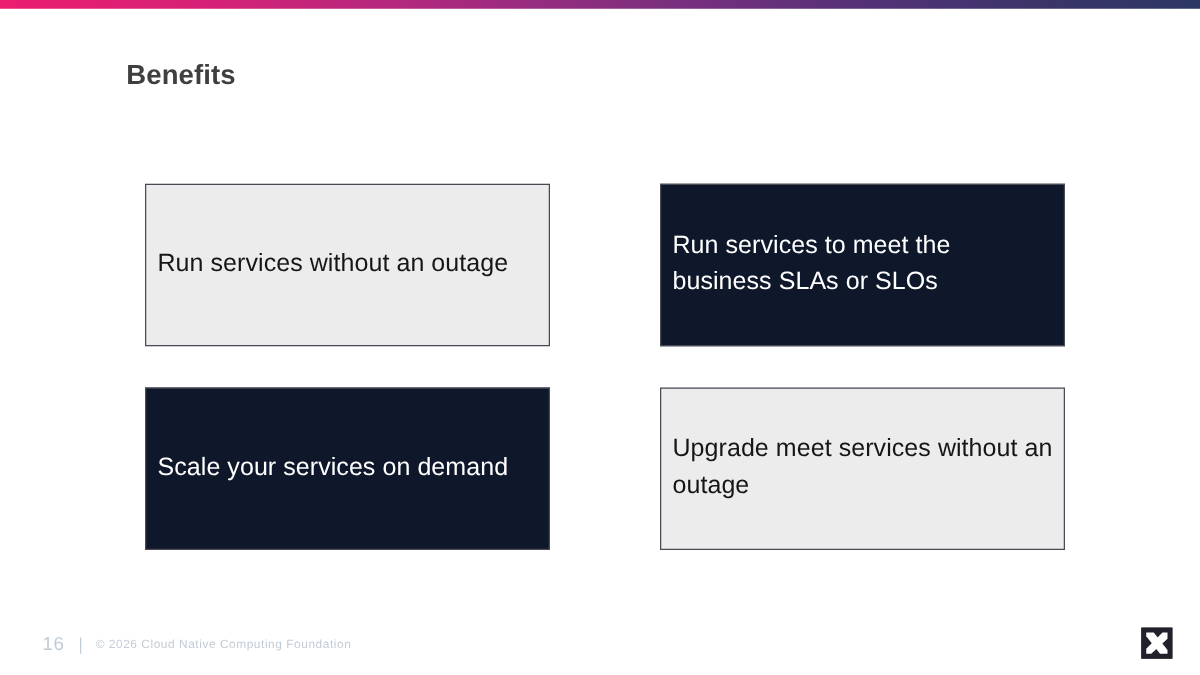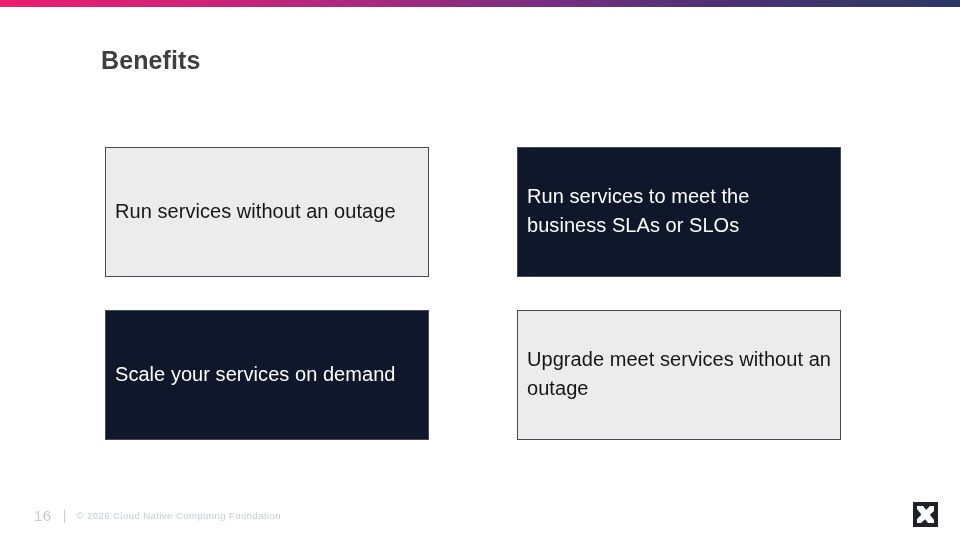--- a/index.html
+++ b/index.html
@@ -31,31 +31,31 @@
         #543177 72%,
         #393568 88%,
         #2c3765 100%);
   }
 
   
   .slide-title {
     position: absolute;
     left: 101px;
     top: 44px;
-    font-size: 25px;
+    font-size: 22px;
     font-weight: bold;
     color: #3f3f3f;
     letter-spacing: 0.1px;
     line-height: 32px;
   }
 
   
   .benefits-grid {
     position: absolute;
-    left: 105px;
+    left: 116px;
     top: 147px;
     width: 736px;
     height: 292px;
   }
 
   .benefit-box {
     position: absolute;
     width: 324px;
     height: 130px;
     border: 1px solid #4a4a55;

